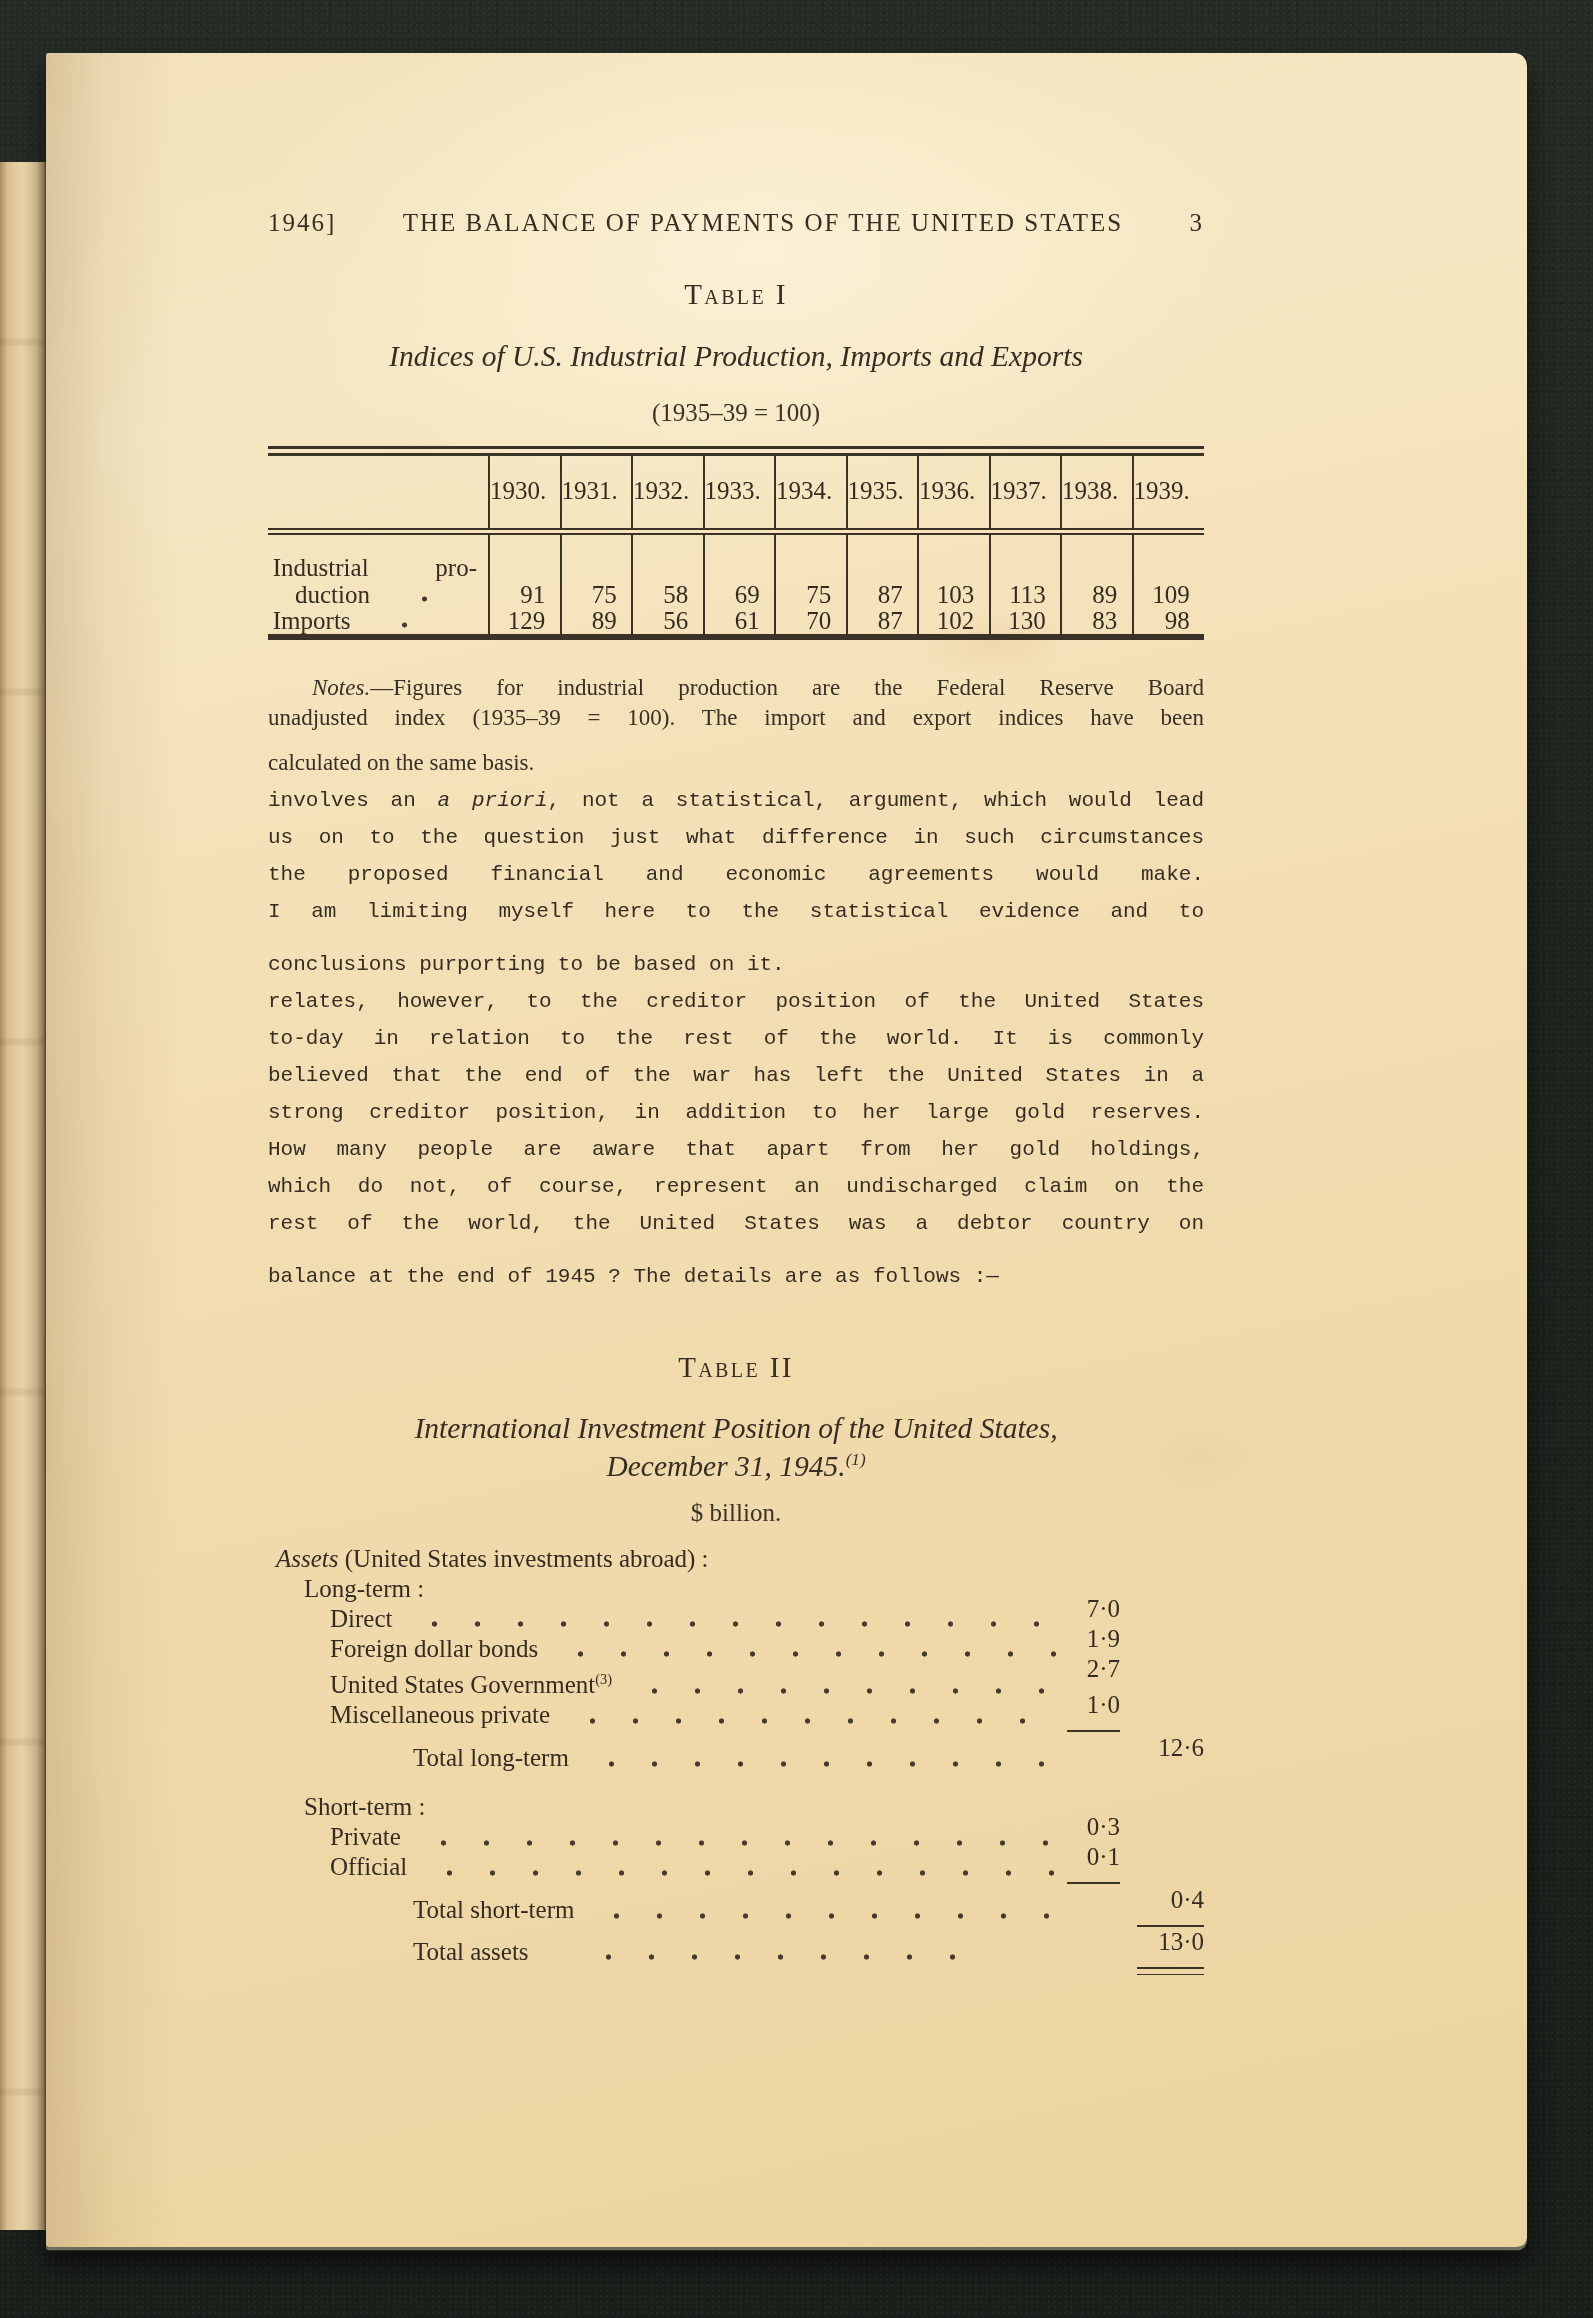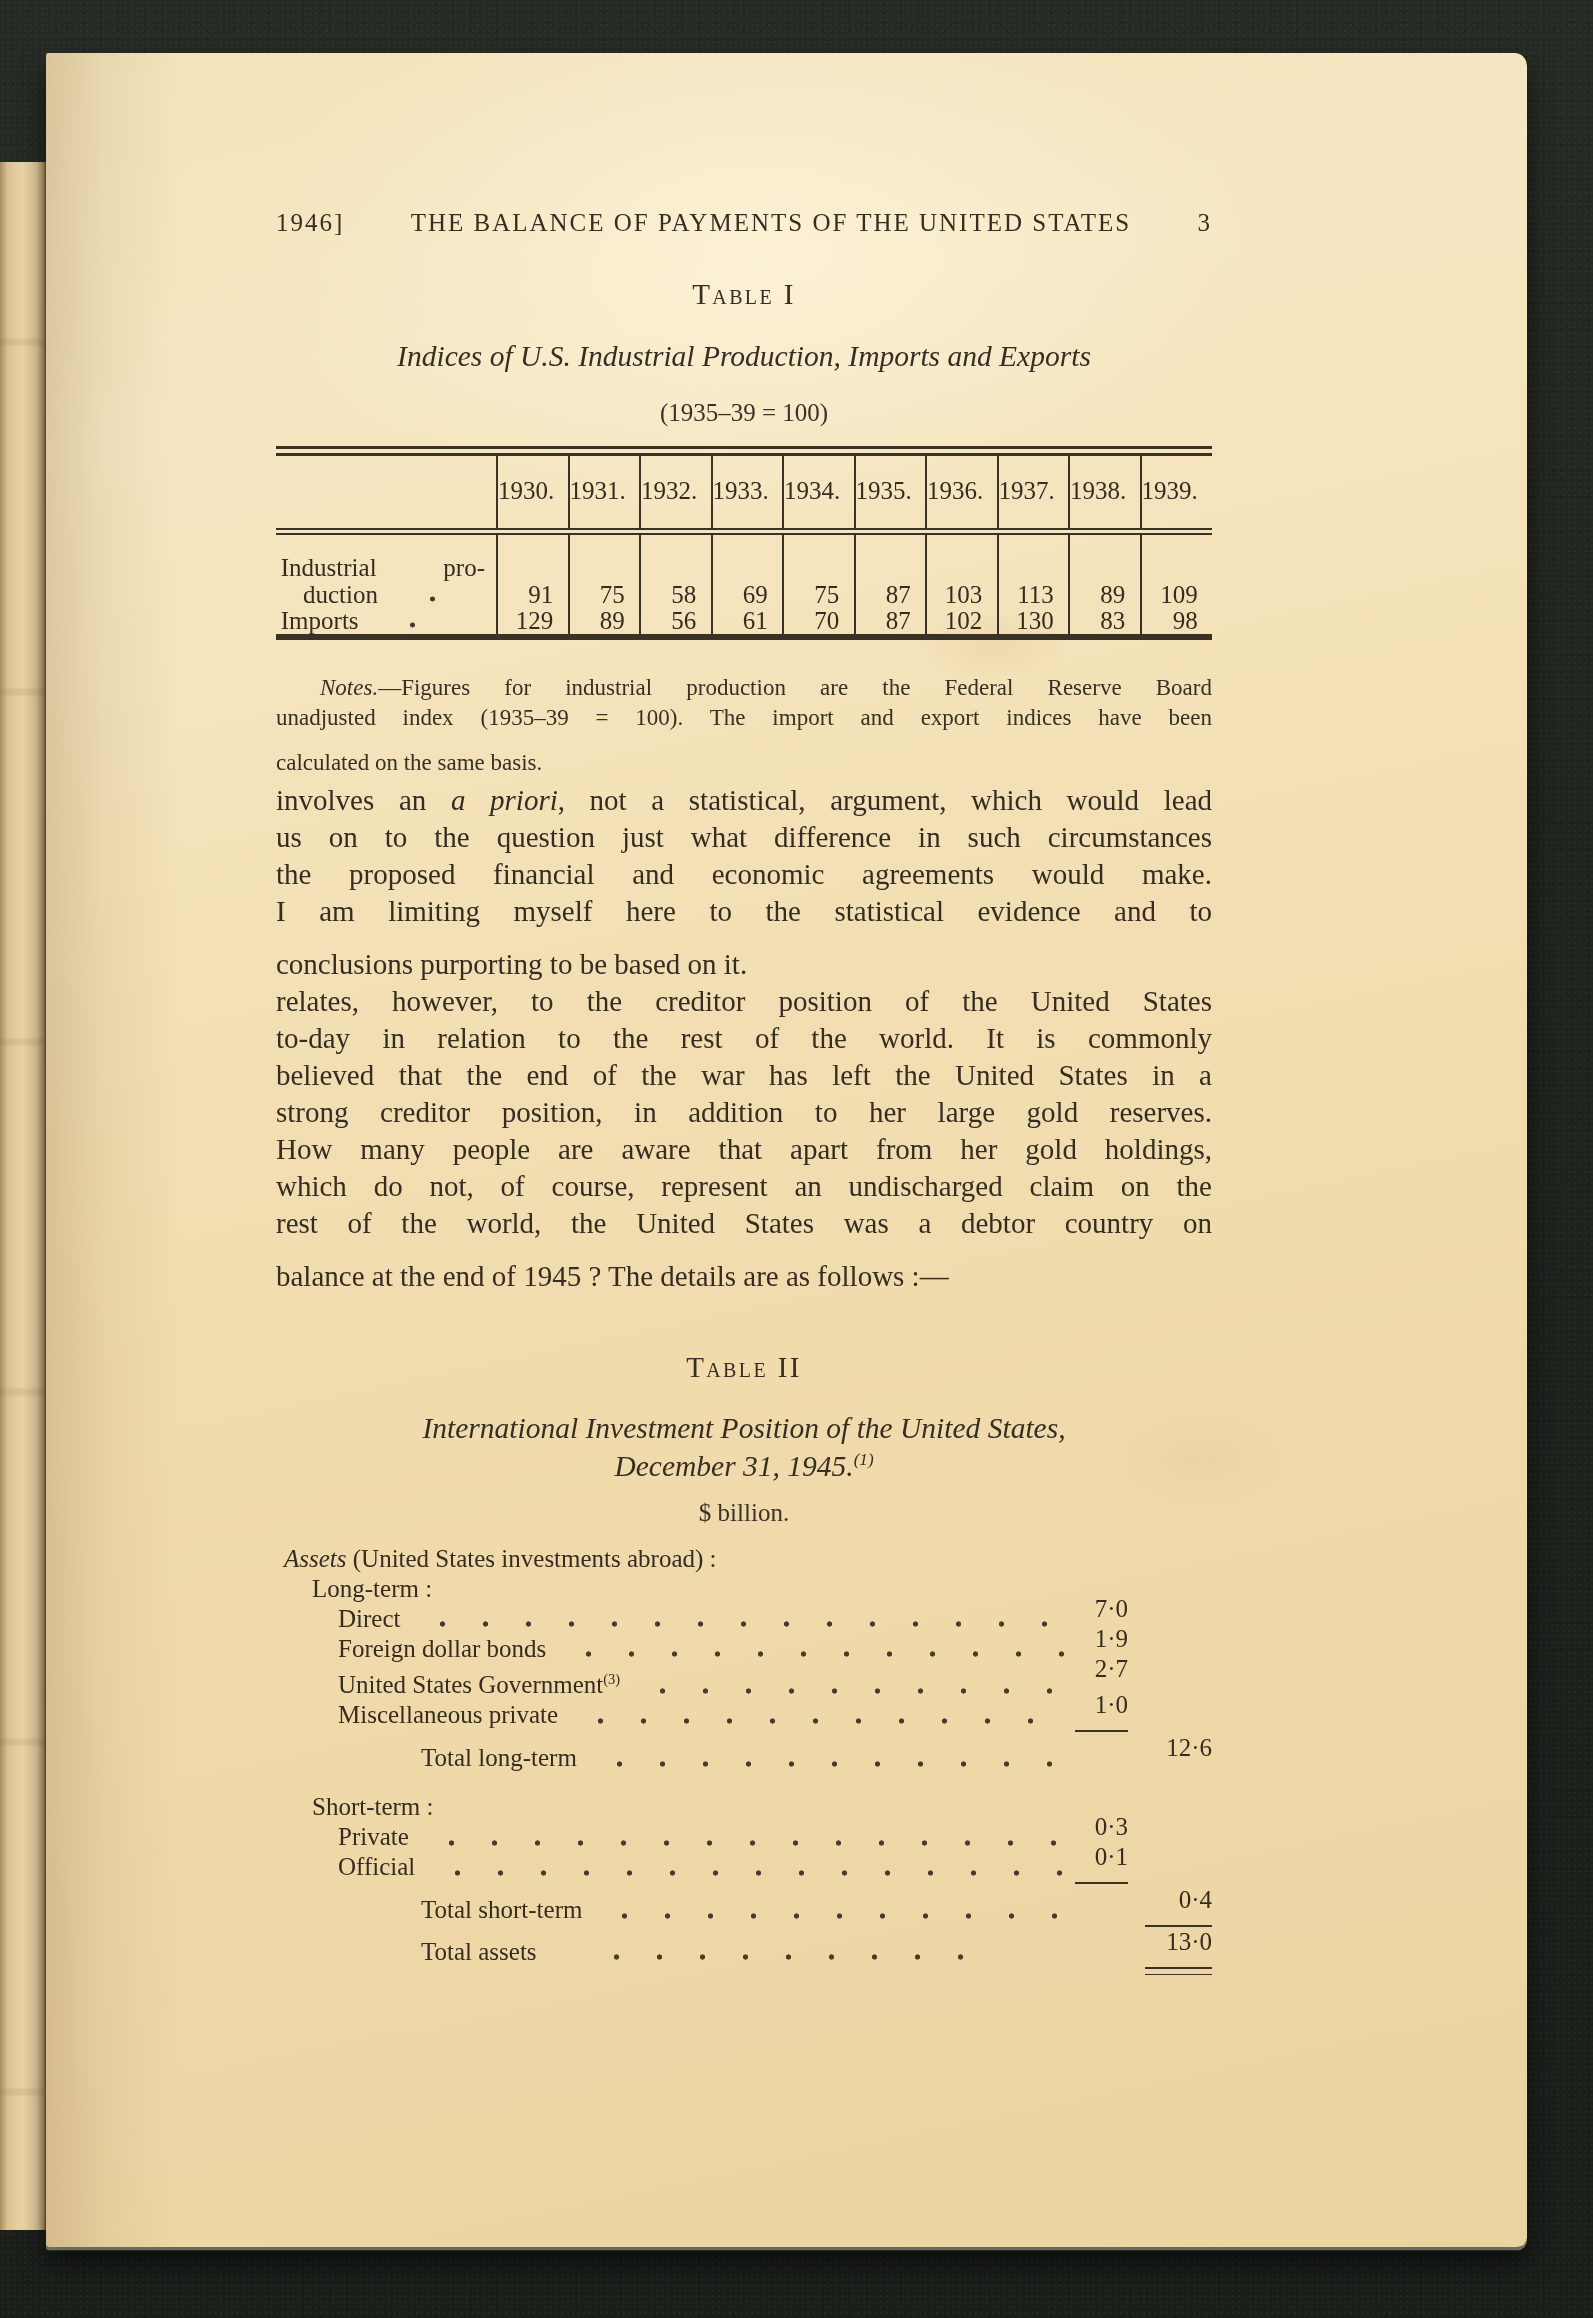--- a/index.html
+++ b/index.html
@@ -26,21 +26,21 @@
     background:
       radial-gradient(ellipse 717px 414px at 48% 9%, rgba(255,249,228,.55), rgba(255,249,228,0) 70%),
       radial-gradient(ellipse 104px 48px at 64% 27%, rgba(205,150,95,.13), rgba(205,150,95,0) 70%),
       radial-gradient(ellipse 127px 72px at 78% 64%, rgba(200,150,100,.09), rgba(200,150,100,0) 70%),
       linear-gradient(90deg, rgba(125,92,45,.22) 0, rgba(125,92,45,.08) 4%, rgba(125,92,45,0) 9%),
       linear-gradient(168deg,#f3e2ba 0%,#f6e7c3 16%,#f2deb2 44%,#efd8a8 74%,#ecd4a1 100%);
     box-shadow:0 3.2px 0 rgba(252,244,220,.4), 0 16px 27px rgba(0,0,0,.6);
     color:#3a3127;
   }
   .content{position:absolute; left:217px; top:0; width:936px;}
-  .abs{position:absolute; left:13px; width:100%;}
+  .abs{position:absolute; left:5px; width:100%;}
 
   
   .runhead{display:flex; align-items:baseline; font-size:25px; letter-spacing:2px; color:#372e23;}
   .runhead .mid{flex:1; text-align:center;}
   .sc{font-variant:small-caps; letter-spacing:2.4px;}
 
   .tcaption{text-align:center; font-size:29px; color:#372e23;}
   .tsubtitle{text-align:center; font-style:italic; font-size:29.5px; color:#372e23;}
   .tbasis{text-align:center; font-size:25px;}
   sup{font-size:.58em; vertical-align:super; letter-spacing:0;}
@@ -62,21 +62,21 @@
   .t1 .labline{display:flex; align-items:baseline; line-height:26px;}
   .t1 .labline .txt{white-space:nowrap;}
   .t1 .ind{padding-left:27px;}
   .t1 .pl6{padding-left:4.8px;}
   .dots{flex:1; align-self:flex-end; height:8px; margin:0 12.7px 4.8px 17.5px;
     background-image:radial-gradient(circle, #453a2c 2.2px, rgba(0,0,0,0) 2.8px);
     background-size:73px 8px; background-repeat:repeat-x; background-position:left center;}
 
   
   .notes{font-size:23px; line-height:29.5px; color:#383025;}
-  .bodytext{font-size:29px; line-height:37px; color:#362d22;}
+  .bodytext{font-size:21px; line-height:37px; color:#362d22;font-family:Liberation Mono, monospace;}
   .jline{text-align:justify; text-align-last:justify;}
   .jline.lastline{text-align-last:left;margin-top:16px;}
   .indent1{text-indent:44px;}
   .indent2{text-indent:38px;}
 
   
   .unitline{text-align:center; padding-right:18.3px; font-size:25px;}
   .t2{font-size:25px; color:#352c21;}
   .t2row{display:flex; align-items:flex-start; line-height:30px;}
   .t2row .leader{flex:1; align-self:flex-end; height:8px; margin:0 8px 5.6px 21px;

